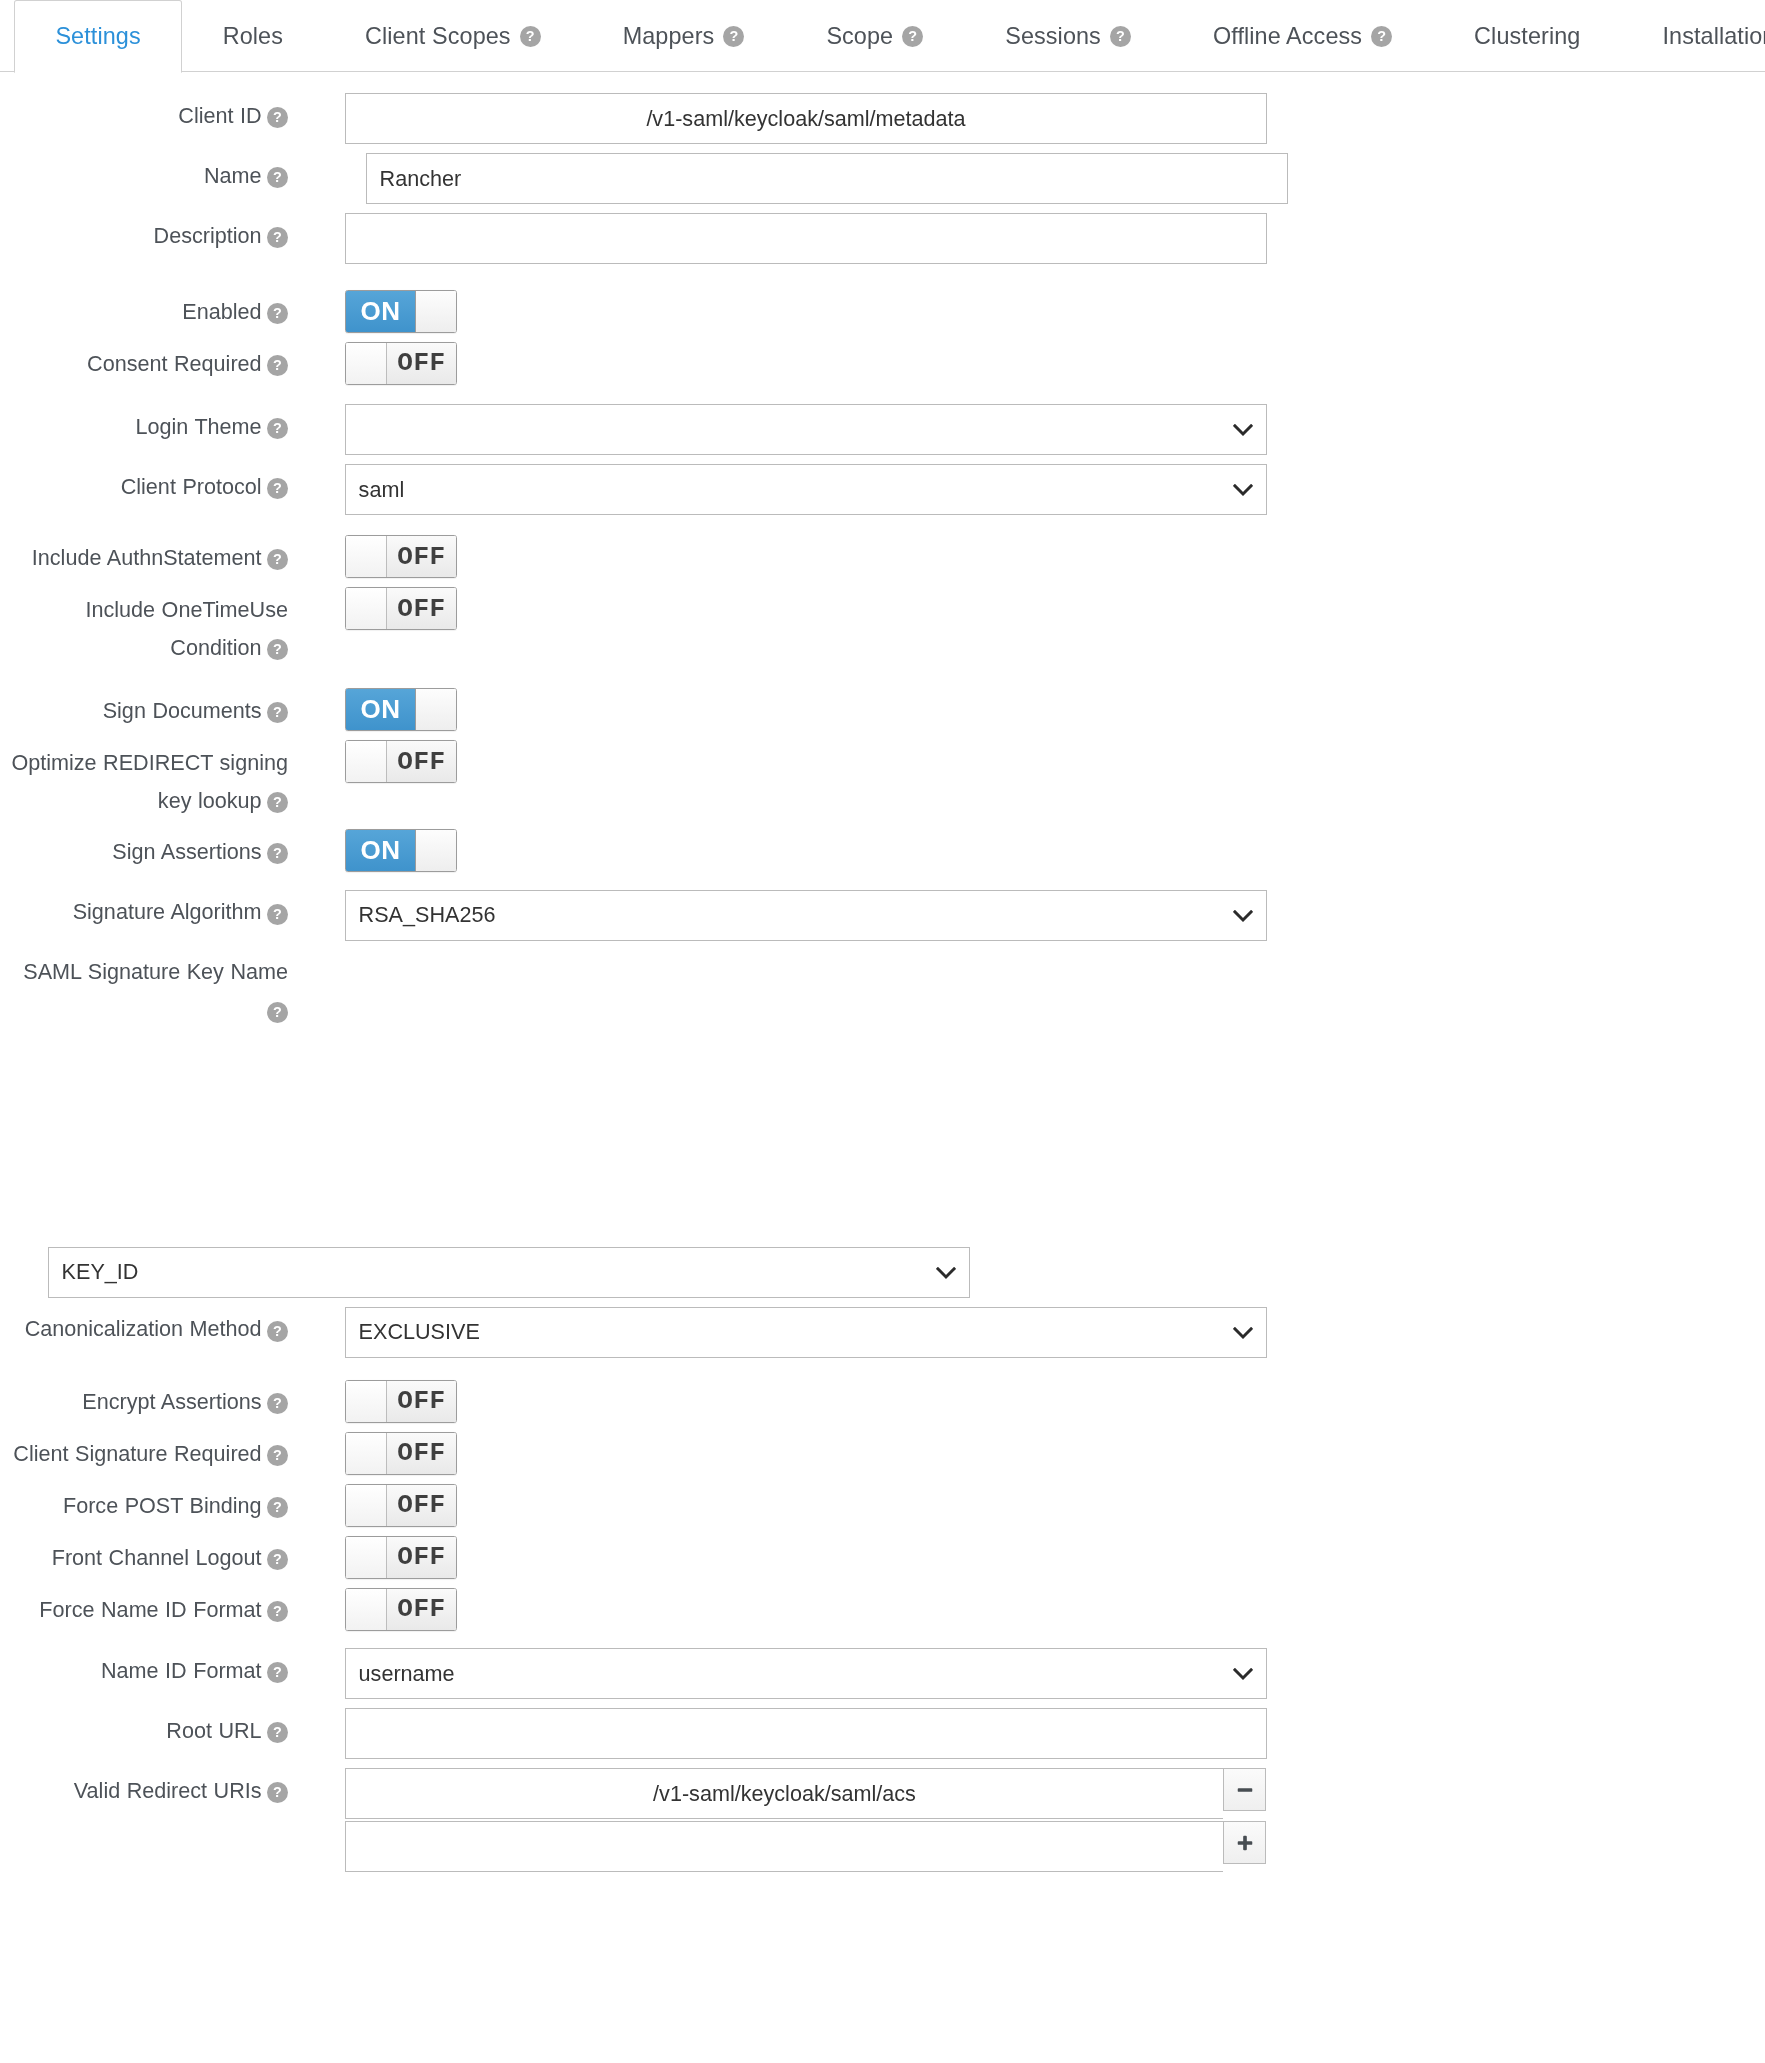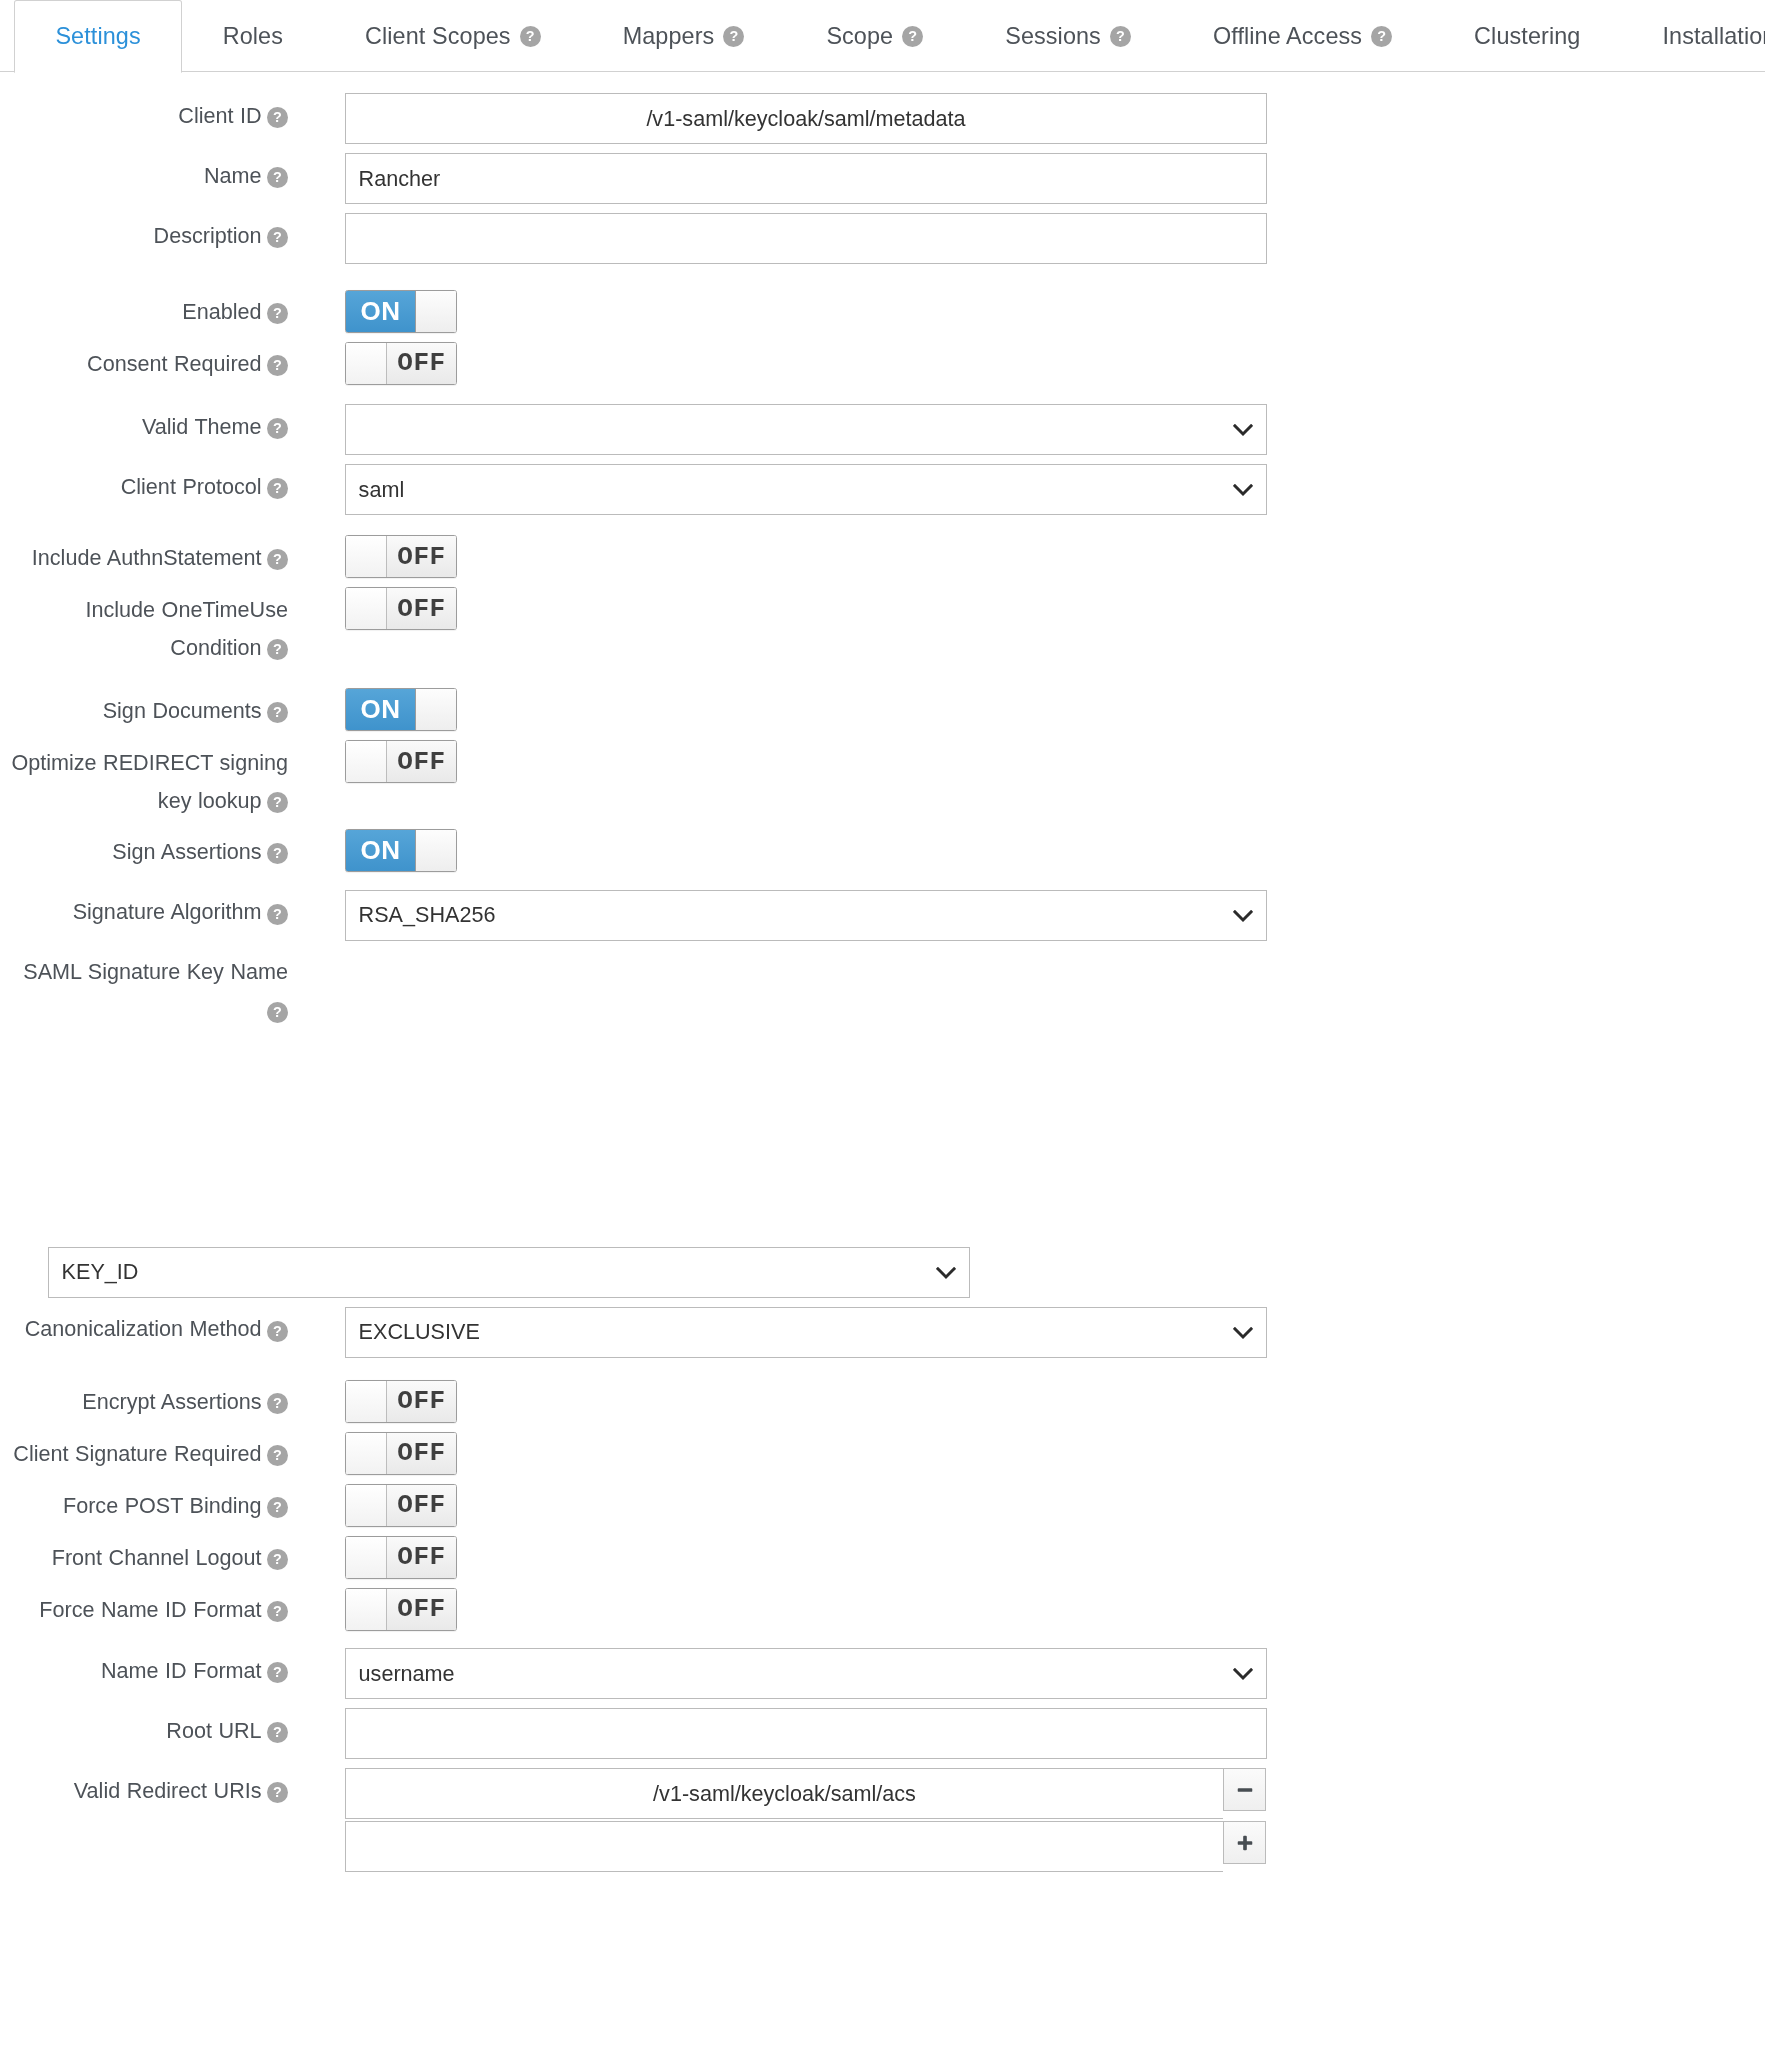--- a/index.html
+++ b/index.html
@@ -259,21 +259,21 @@
 
   <div class="row" style="margin-top:3.6px;">
     <div class="label-cell">
       <span>Client ID</span><span class="help-icon">?</span>
     </div>
     <div class="control-cell">
       <input class="fld centered" type="text" value="/v1-saml/keycloak/saml/metadata" style="">
     </div>
   </div>
 
-  <div class="row" style="margin-top:7.2px;">
+  <div class="row" style="margin-top:7.2px;gap:21px;">
     <div class="label-cell">
       <span>Name</span><span class="help-icon">?</span>
     </div>
     <div class="control-cell">
       <input class="fld" type="text" value="Rancher" style="">
     </div>
   </div>
 
   <div class="row" style="margin-top:7.2px;">
     <div class="label-cell">
@@ -303,21 +303,21 @@
     <div class="control-cell">
       <div class="toggle off">
         <div class="seg seg-knob"></div>
         <div class="seg seg-text">OFF</div>
       </div>
     </div>
   </div>
 
   <div class="row" style="margin-top:18px;">
     <div class="label-cell">
-      <span>Valid Theme</span><span class="help-icon">?</span>
+      <span>Login Theme</span><span class="help-icon">?</span>
     </div>
     <div class="control-cell">
       <div class="select-wrap">
         <input class="fld" type="text" readonly="" value="" style="">
         <span class="chev">
           <svg width="20" height="12.6" viewBox="0 0 22 14">
               <path d="M2 2 L11 11 L20 2" stroke="#2b2b2b" stroke-width="3.2" fill="none" stroke-linecap="square"></path>
             </svg>
         </span>
       </div>

